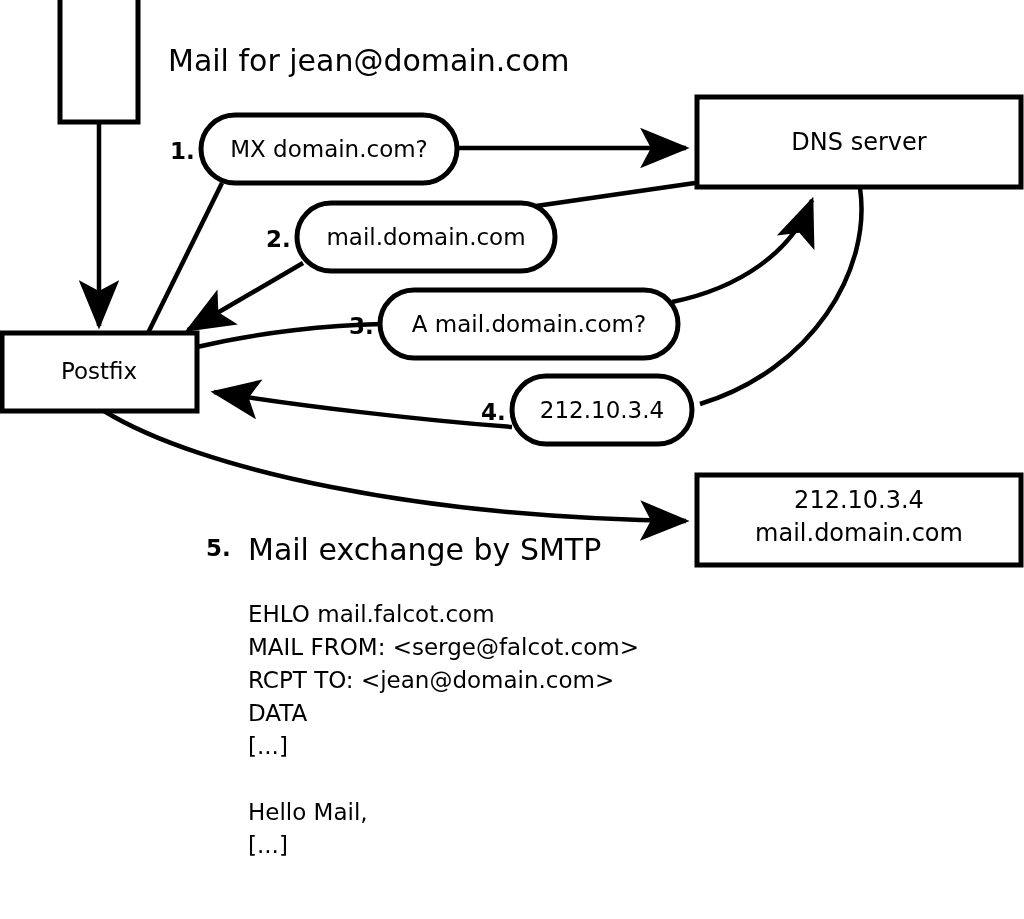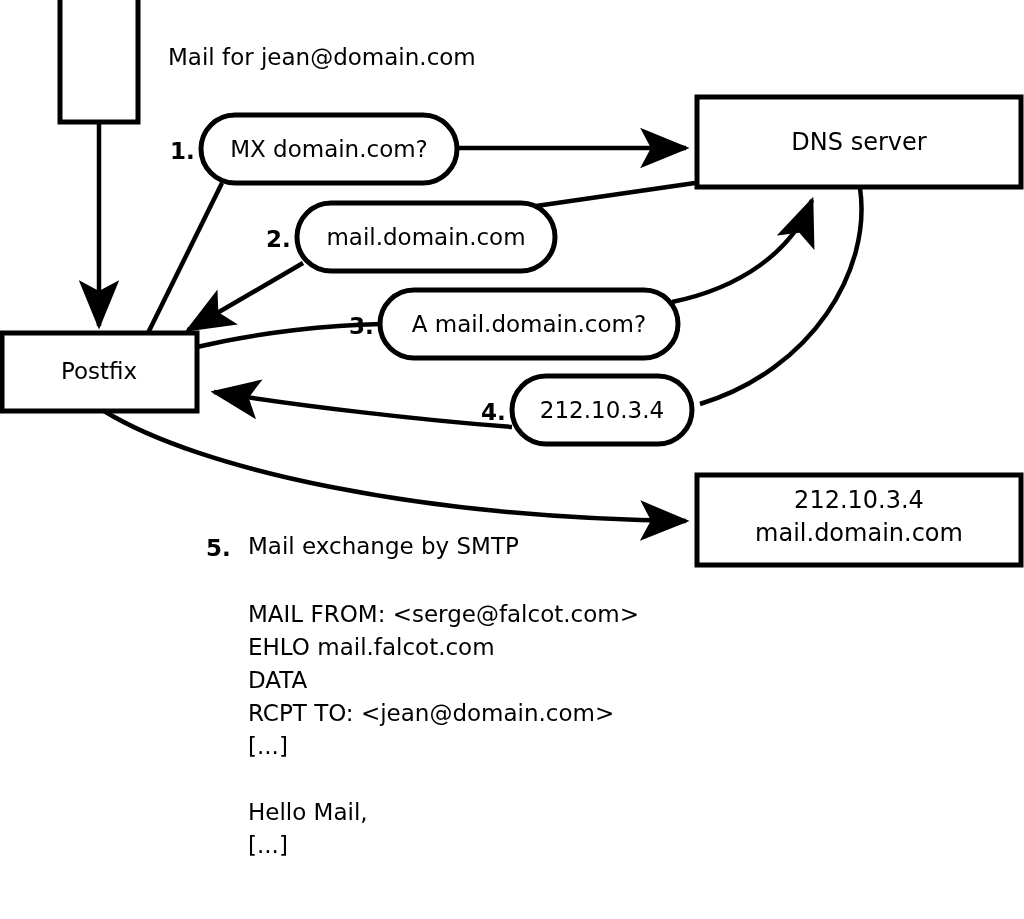--- a/index.html
+++ b/index.html
@@ -50,21 +50,21 @@
   .node-text-big {
     font-family: "DejaVu Sans", sans-serif;
     font-size: 24px;
     fill: #000000;
     text-anchor: middle;
     dominant-baseline: middle;
   }
   .caption-text {
     position: absolute;
     font-family: "DejaVu Sans", sans-serif;
-    font-size: 23px;
+    font-size: 30px;
     color: #000000;
     white-space: pre;
     line-height: 1.0;
   }
   .step-num {
     position: absolute;
     font-family: "DejaVu Sans", sans-serif;
     font-size: 23px;
     font-weight: bold;
     color: #000000;
@@ -143,15 +143,15 @@
   <div class="step-num" style="left:266px; top:226px;">2.</div>
 
   <div class="step-num" style="left:349px; top:313px;">3.</div>
 
   <div class="step-num" style="left:481px; top:399px;">4.</div>
 
   <div class="step-num" style="left:206px; top:535px;">5.</div>
 
   <div class="caption-text" style="left:248px; top:535px;text-align:right;">Mail exchange by SMTP</div>
 
-  <div class="transcript" style="left:248px; top:598px;"><div>MAIL FROM: &lt;serge@falcot.com&gt;</div><div>EHLO mail.falcot.com</div><div>DATA</div><div>RCPT TO: &lt;jean@domain.com&gt;</div><div>[...]</div><div>&nbsp;</div><div>Hello Mail,</div><div>[...]</div><div>&nbsp;</div></div>
+  <div class="transcript" style="left:248px; top:598px;"><div>EHLO mail.falcot.com</div><div>MAIL FROM: &lt;serge@falcot.com&gt;</div><div>RCPT TO: &lt;jean@domain.com&gt;</div><div>DATA</div><div>[...]</div><div>&nbsp;</div><div>Hello Mail,</div><div>[...]</div><div>&nbsp;</div></div>
 
 </div>
 
 </body></html>

